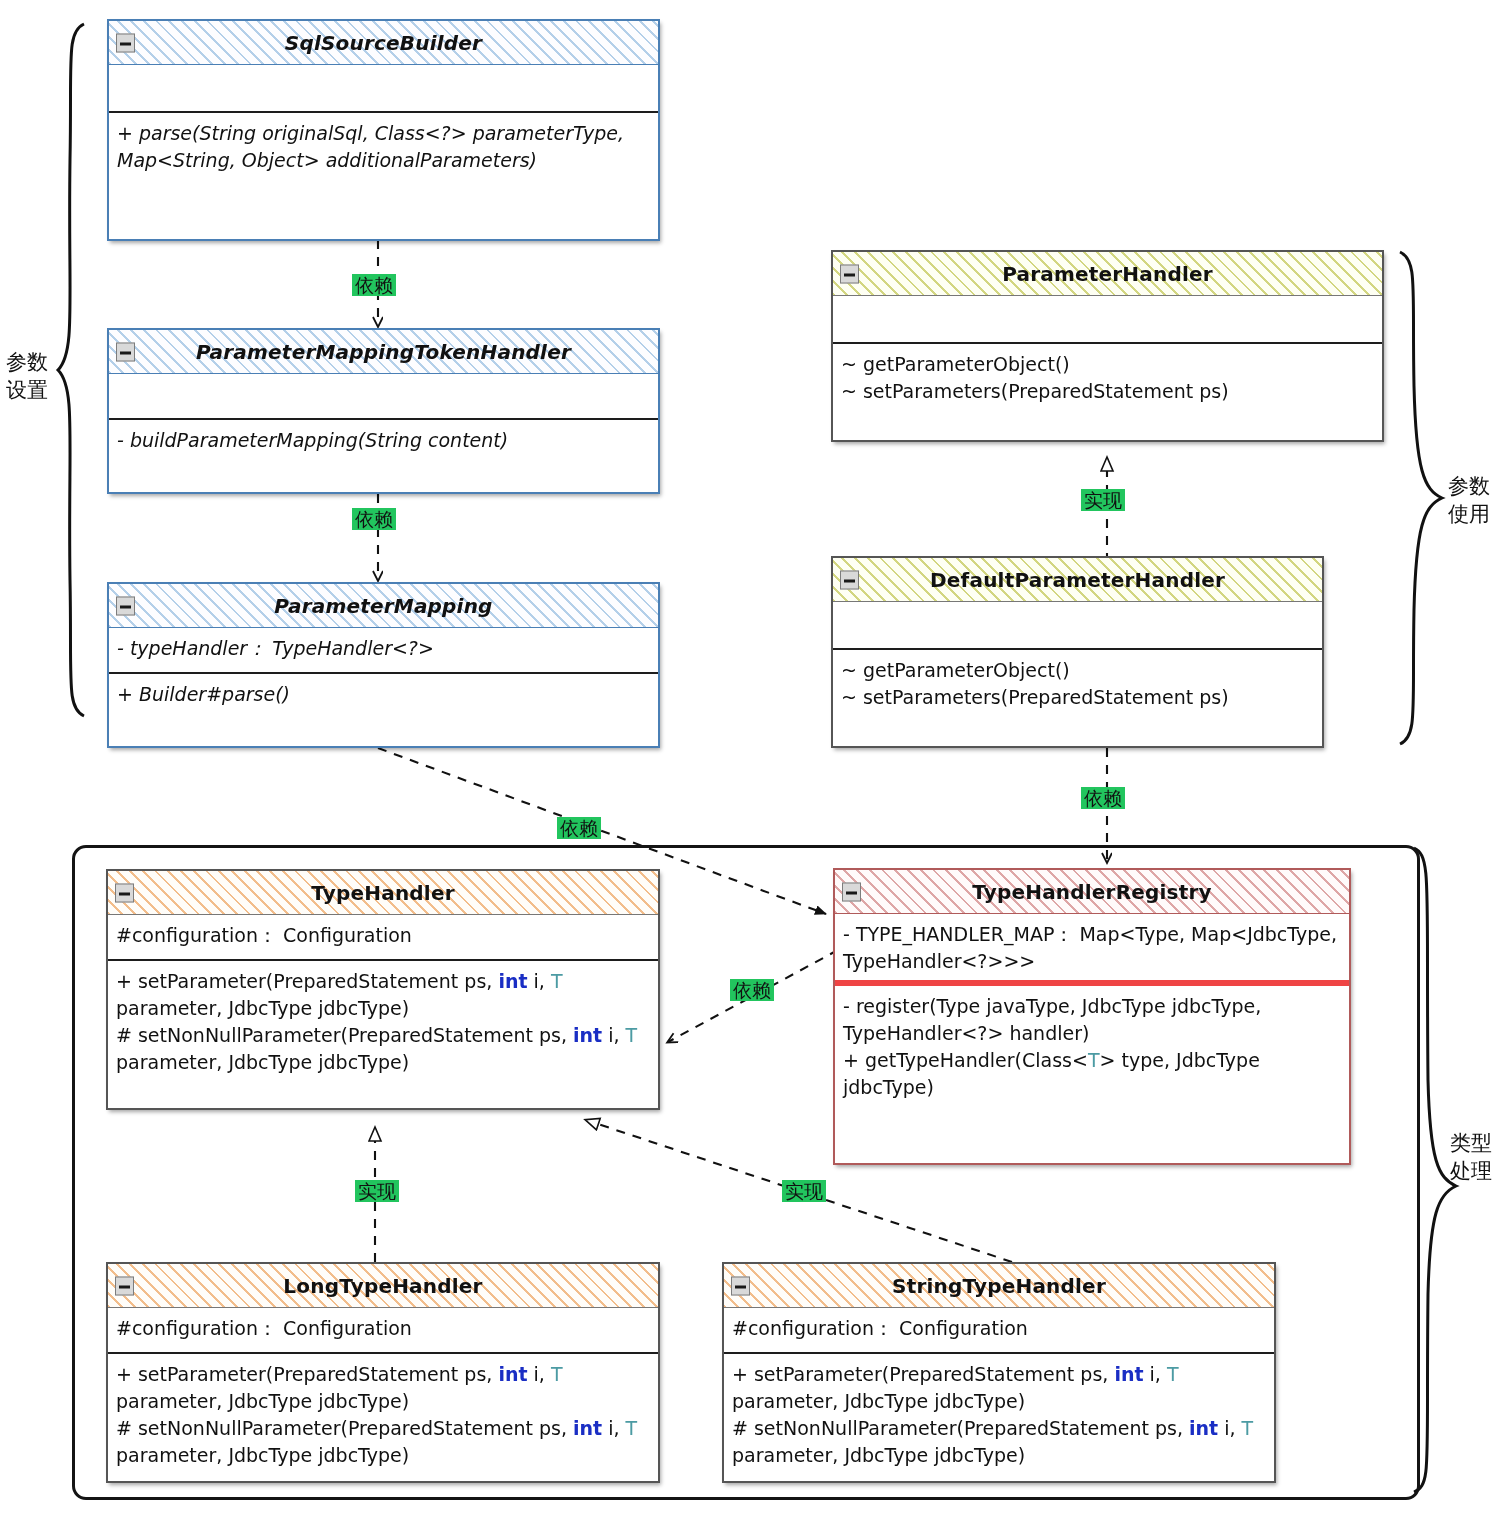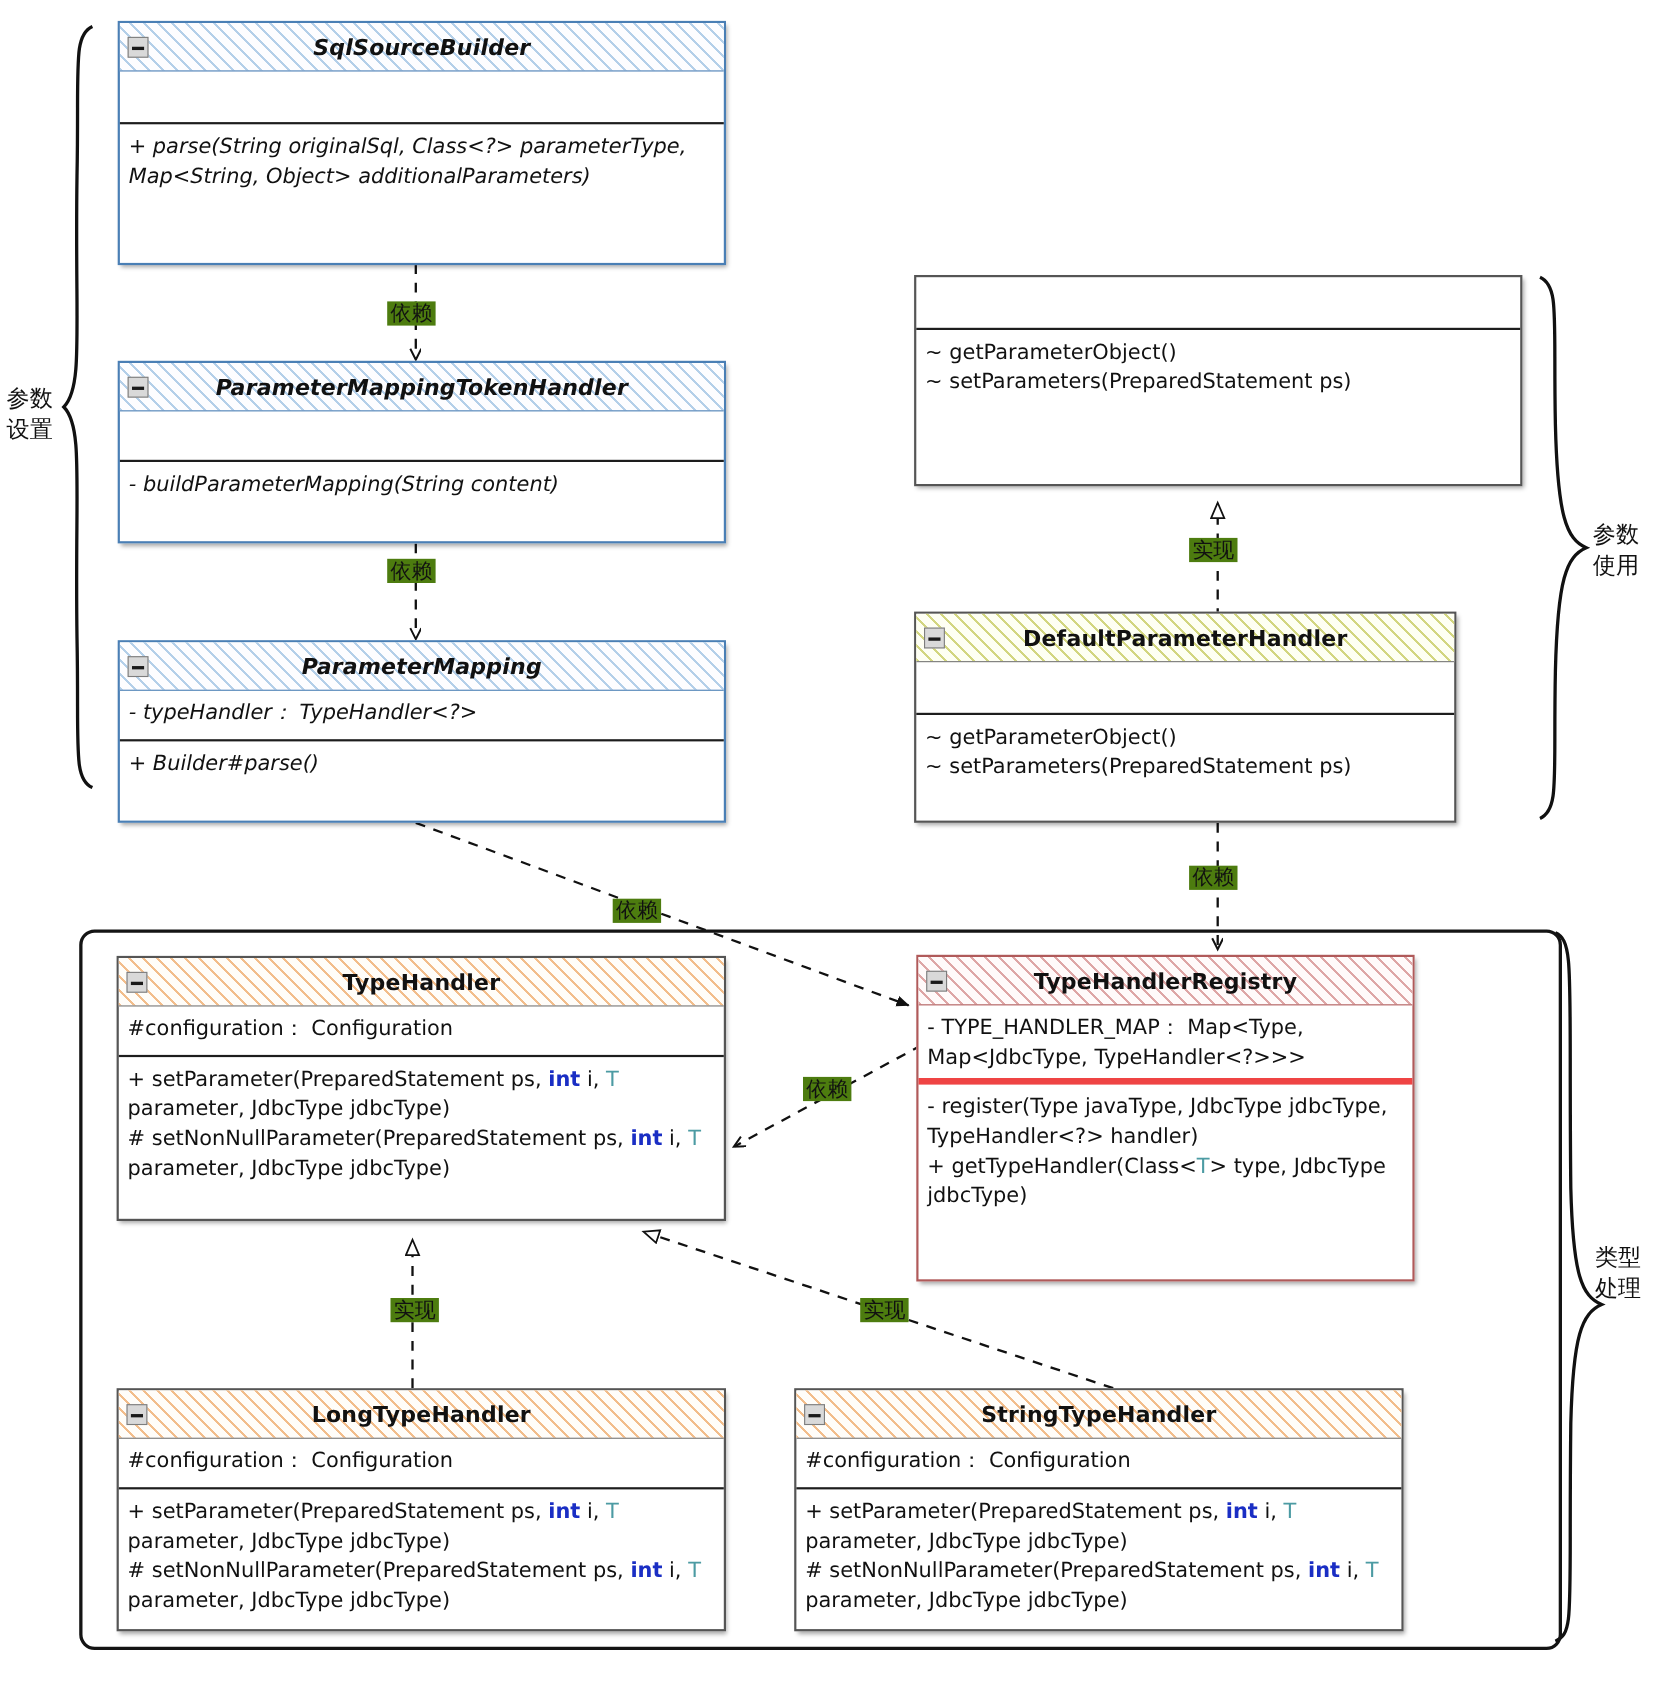--- a/index.html
+++ b/index.html
@@ -109,21 +109,21 @@
     border-radius:14px;
     box-sizing:border-box;
     background:transparent;
   }
 
   
   .edgelabel{
     position:absolute;
     font-size:19px;
     color:#111;
-    background:#4d7c0f;
+    background:#22c55e;
     padding:0 3px;
     white-space:nowrap;
     line-height:22px;
   }
   
   .brace-cap{
     position:absolute;
     font-size:21px;
     line-height:28px;
     color:#111;
@@ -221,20 +221,24 @@
   <div class="uml v-blue" style="left:107px; top:582px; width:553px; height:166px;">
     <div class="hdr">
       <span class="minus"></span>
       <span class="title">ParameterMapping</span>
     </div>
     <div class="sect attrs" style="height:46px;">- typeHandler： TypeHandler&lt;?&gt;</div>
     <div class="sect">+ Builder#parse()</div>
   </div>
 
   <div class="uml v-olive" style="left:831px; top:250px; width:553px; height:192px;">
+    <div class="hdr">
+      <span class="minus"></span>
+      <span class="title">ParameterHandler</span>
+    </div>
     <div class="sect attrs" style="height:48px;"></div>
     <div class="sect"><span>~ getParameterObject()</span><br><span>~ setParameters(PreparedStatement ps)</span></div>
   </div>
 
   <div class="uml v-olive" style="left:831px; top:556px; width:493px; height:192px;">
     <div class="hdr">
       <span class="minus"></span>
       <span class="title">DefaultParameterHandler</span>
     </div>
     <div class="sect attrs" style="height:48px;"></div>
@@ -243,21 +247,21 @@
 
   <div class="uml v-orange" style="left:106px; top:869px; width:554px; height:241px;">
     <div class="hdr">
       <span class="minus"></span>
       <span class="title">TypeHandler</span>
     </div>
     <div class="sect attrs" style="height:45px;">#configuration： Configuration</div>
     <div class="sect"><span class="kwfmt">+ setParameter(PreparedStatement ps, <span class="kw-int">int</span> i, <span class="kw-t">T</span> parameter, JdbcType jdbcType)</span><br><span class="kwfmt"># setNonNullParameter(PreparedStatement ps, <span class="kw-int">int</span> i, <span class="kw-t">T</span> parameter, JdbcType jdbcType)</span></div>
   </div>
 
-  <div class="uml v-red" style="left:833px; top:868px; width:453px; height:297px;">
+  <div class="uml v-red" style="left:833px; top:868px; width:518px; height:297px;">
     <div class="hdr">
       <span class="minus"></span>
       <span class="title">TypeHandlerRegistry</span>
     </div>
     <div class="sect attrs" style="height:72px;">- TYPE_HANDLER_MAP： Map&lt;Type, Map&lt;JdbcType, TypeHandler&lt;?&gt;&gt;&gt;</div>
     <div class="sect"><span class="kwfmt">- register(Type javaType, JdbcType jdbcType, TypeHandler&lt;?&gt; handler)</span><br><span class="kwfmt">+ getTypeHandler(Class&lt;<span class="kw-t">T</span>&gt; type, JdbcType jdbcType)</span></div>
   </div>
 
   <div class="uml v-orange" style="left:106px; top:1262px; width:554px; height:221px;">
     <div class="hdr">

